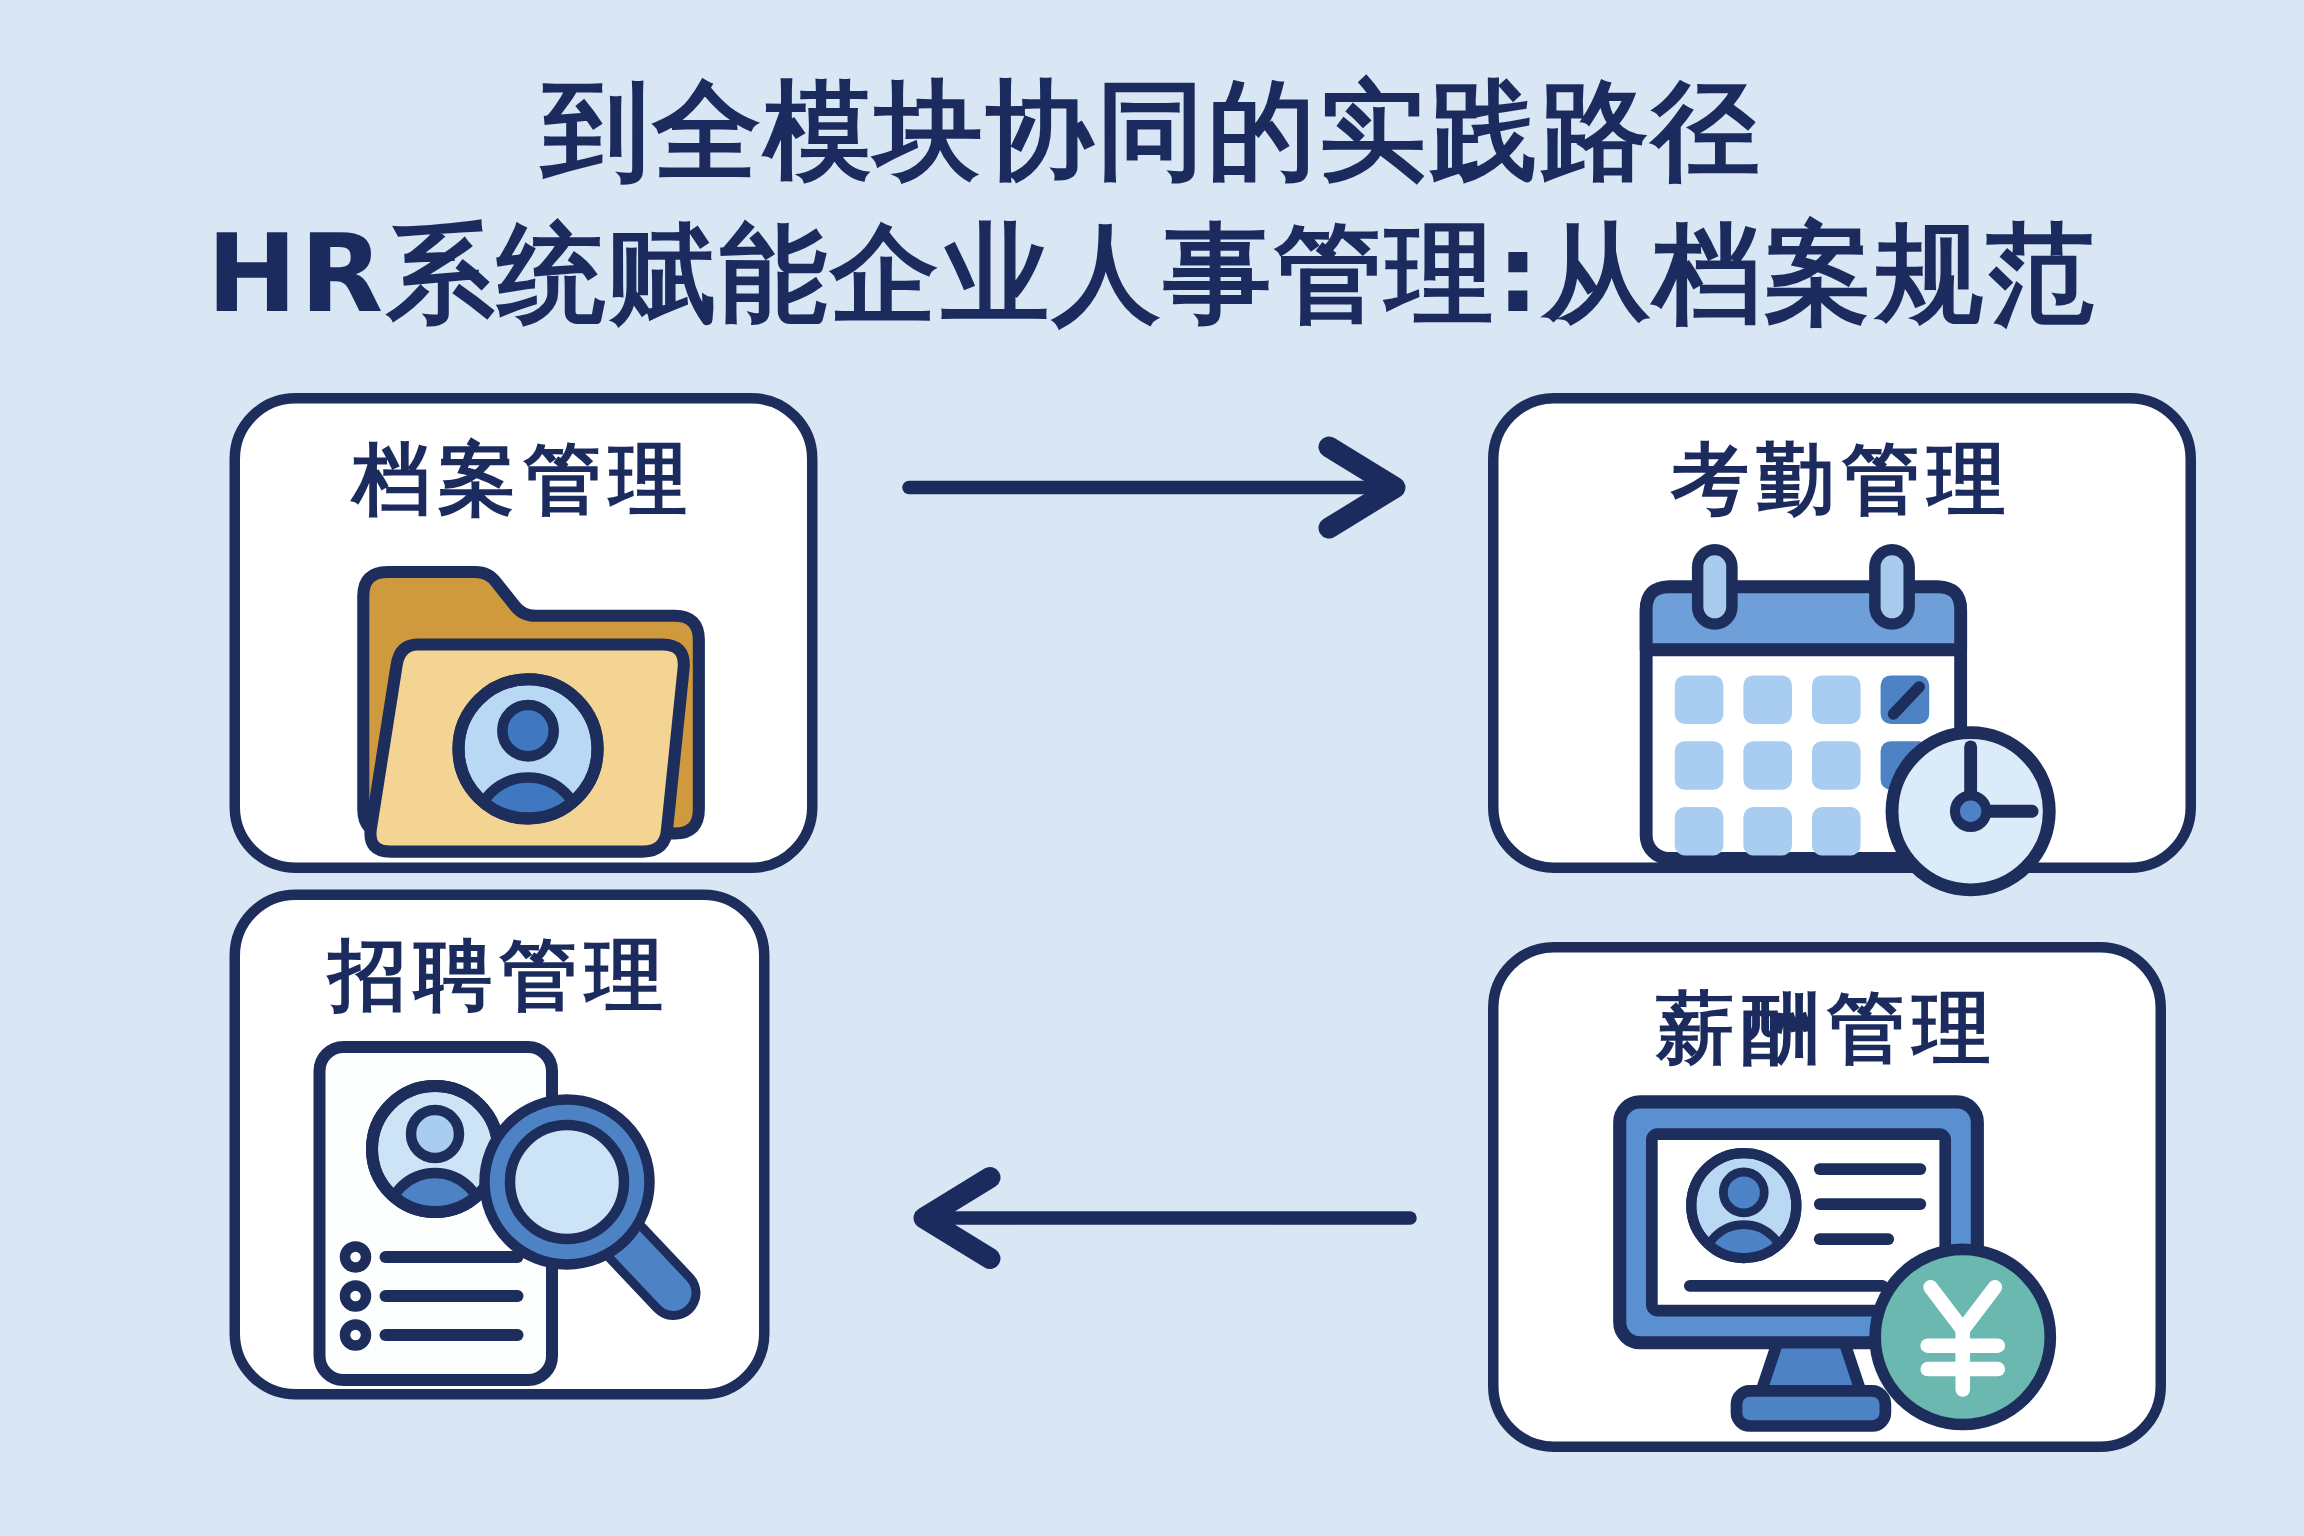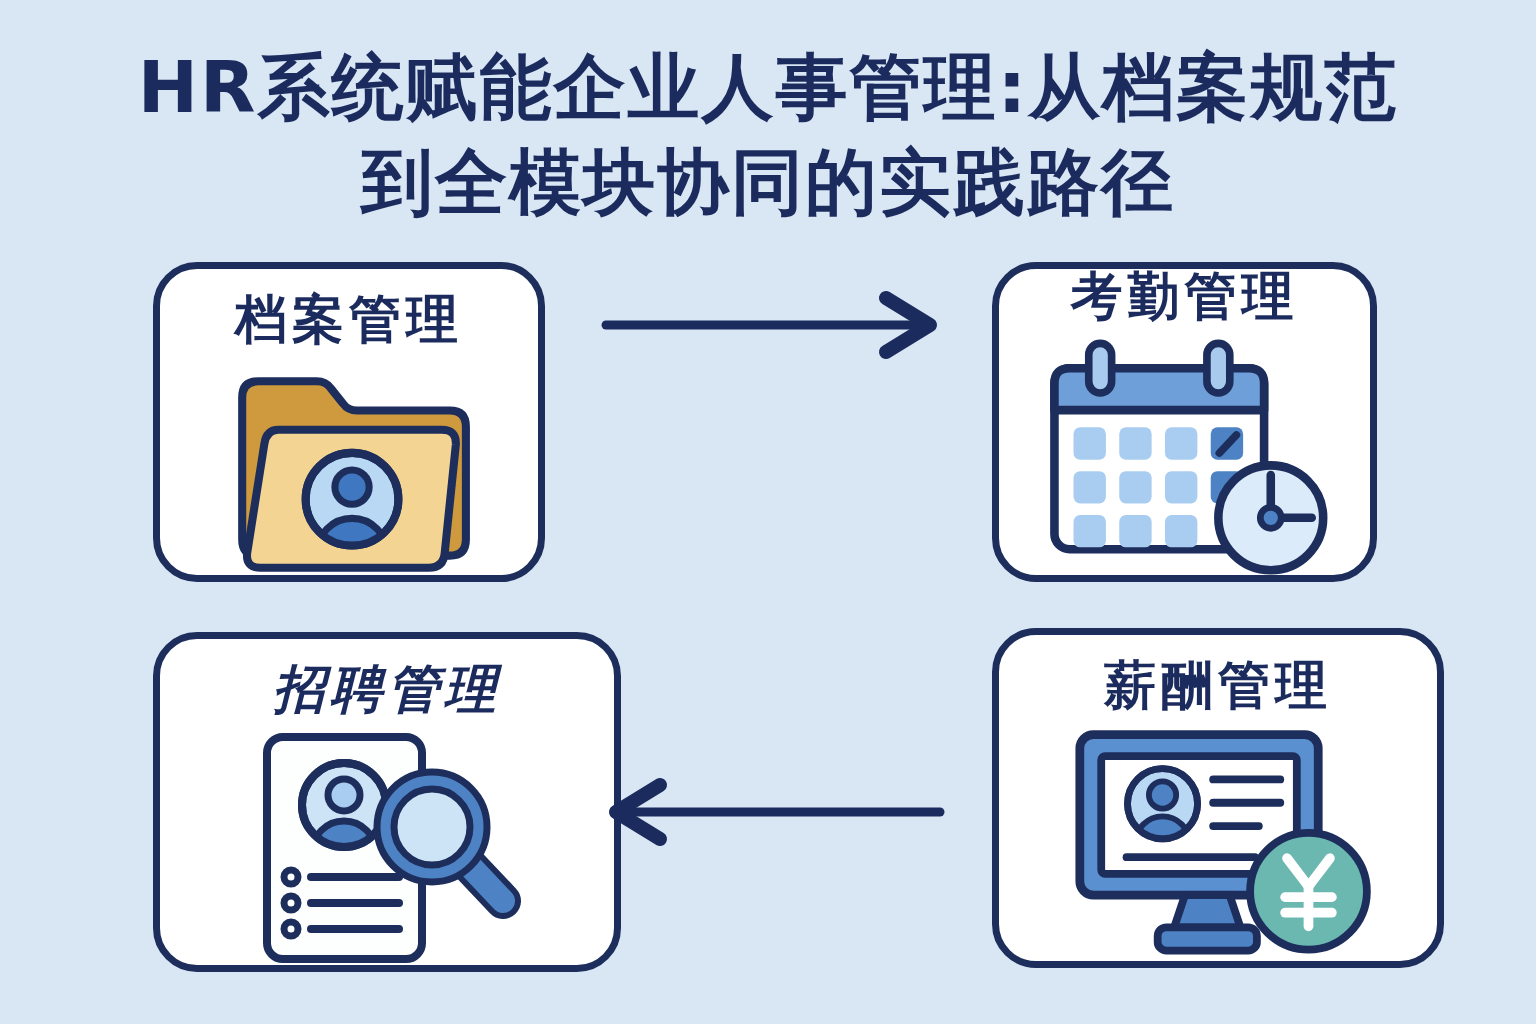--- a/index.html
+++ b/index.html
@@ -14,40 +14,40 @@
     text-align:center;color:#1b2b5e;
     font-size:72px;font-weight:900;line-height:1.32;letter-spacing:2px;
   }
   .title span{display:block;white-space:nowrap;}
   .card{
     position:absolute;box-sizing:border-box;
     background:#ffffff;border:7px solid #1d2e5c;border-radius:44px;
     display:flex;flex-direction:column;align-items:center;
   }
   .card--archive     {left:153px;top:262px;width:392px;height:320px;}
-  .card--attendance  {left:992px;top:262px;width:385px;height:320px;justify-content:flex-end;}
-  .card--recruitment {left:153px;top:632px;width:468px;height:340px;font-style:italic;}
+  .card--attendance  {left:992px;top:262px;width:472px;height:320px;}
+  .card--recruitment {left:153px;top:593px;width:360px;height:340px;}
   .card--compensation{left:992px;top:628px;width:452px;height:340px;font-family:Liberation Serif, serif;}
   .card-label{
     margin-top:16px;color:#1b2b5e;
     font-size:52px;font-weight:800;letter-spacing:5px;white-space:nowrap;
   }
   .icon-wrap{flex:1;display:flex;align-items:center;justify-content:center;overflow:visible;}
   .arrow{position:absolute;overflow:visible;}
   .arrow--top{left:598px;top:290px;}
   .arrow--bottom{left:598px;top:777px;}
 </style>
 </head>
 <body>
 
 <div class="canvas">
 
   <div class="title">
+    <span>到全模块协同的实践路径</span>
     <span>HR系统赋能企业人事管理:从档案规范</span>
-    <span>到全模块协同的实践路径</span>
   </div>
 
   <div class="card card--archive">
     <div class="card-label">档案管理</div>
     <div class="icon-wrap">
       <svg width="262" height="232" viewBox="0 0 260 230">
 
         <path d="M24,42 q0,-16 16,-16 h58 q9,0 14,7 l12,15 q5,7 14,7 h92 q16,0 16,16 v112 q0,16 -16,16 h-190 q-16,0 -16,-16 z" fill="#cf9a3e" stroke="#1d2e5c" stroke-width="8" stroke-linejoin="round"></path>
 
         <path d="M60,74 H222 Q237,74 236,89 L225,196 Q224,211 209,211 H42 Q27,211 29,196 L46,88 Q48,74 60,74 Z" fill="#f4d492" stroke="#1d2e5c" stroke-width="8" stroke-linejoin="round"></path>

